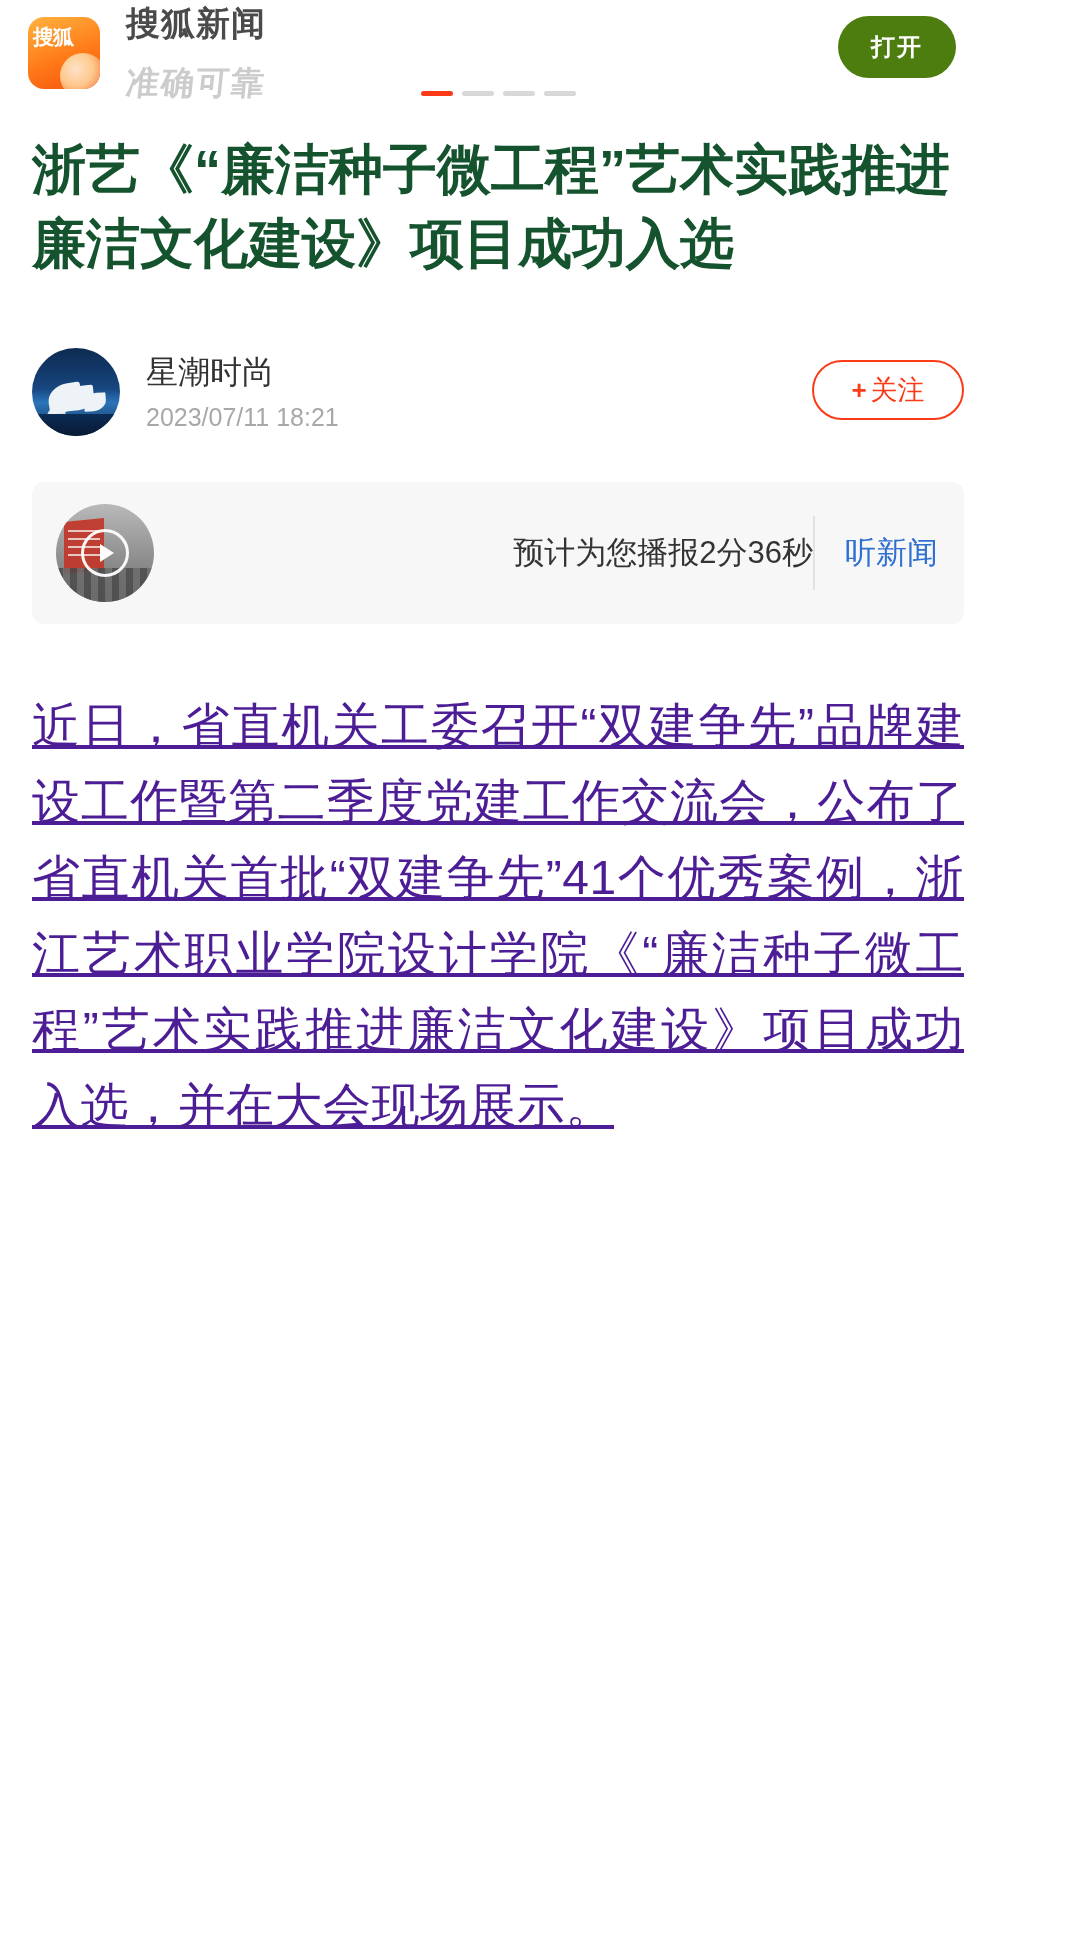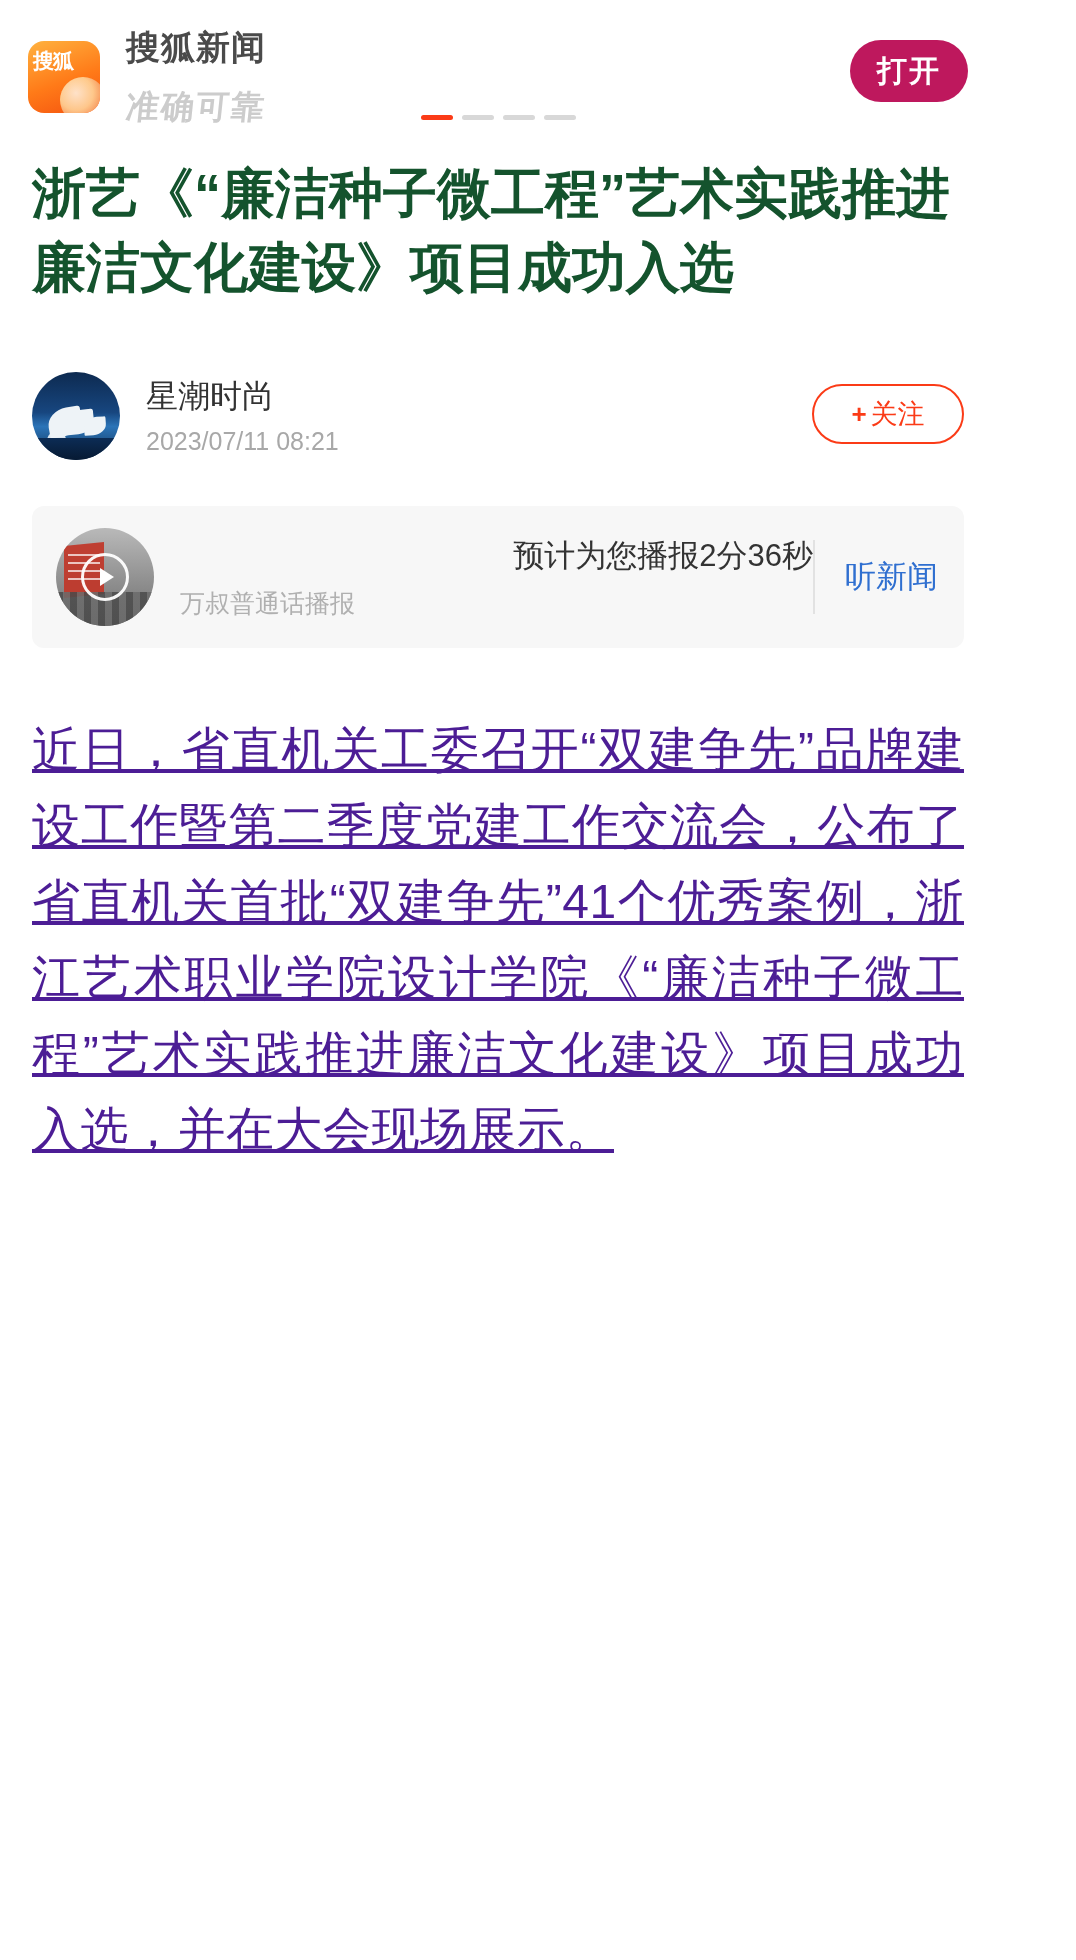--- a/index.html
+++ b/index.html
@@ -11,21 +11,20 @@
     width: 1076px;
     min-height: 1960px;
     font-family: "Liberation Sans", "DejaVu Sans", sans-serif;
     color: #222222;
     -webkit-font-smoothing: antialiased;
   }
   .page {
     width: 996px;
     position: relative;
     overflow: hidden;
-    margin-top: 24px;
   }
 
   
   .app-banner {
     height: 106px;
     display: flex;
     align-items: center;
     padding: 0 28px;
     box-sizing: border-box;
     position: relative;
@@ -76,28 +75,28 @@
     font-size: 33px;
     font-weight: 700;
     color: #b9b9b9;
     letter-spacing: 2px;
     font-family: "DejaVu Sans", sans-serif;
     transform: skewX(-6deg);
     opacity: .72;
   }
   .open-btn {
     position: absolute;
-    right: 28px;
+    right: 40px;
     top: 16px;
     width: 118px;
     height: 62px;
     border-radius: 31px;
-    background: #be185d;
+    background: #4d7c0f;
     color: #fff;
-    font-size: 30px;
+    font-size: 24px;
     font-weight: 700;
     border: none;
     display: flex;
     align-items: center;
     justify-content: center;
     cursor: pointer;
     letter-spacing: 2px;
   }
   .banner-dots {
     position: absolute;
@@ -313,40 +312,39 @@
 
   <div class="author-row">
     <div class="avatar">
       <span class="sail s1"></span>
       <span class="sail s2"></span>
       <span class="sail s3"></span>
       <span class="water"></span>
     </div>
     <div class="author-meta">
       <div class="author-name">星潮时尚</div>
-      <div class="publish-time">2023/07/11 08:21</div>
+      <div class="publish-time">2023/07/11 18:21</div>
     </div>
     <button class="follow-btn">
       <span class="plus">+</span>
       <span>关注</span>
     </button>
   </div>
 
   <div class="audio-card">
     <div class="audio-thumb">
       <span class="banner-red"></span>
       <span class="banner-lines"></span>
       <span class="people"></span>
       <span class="play-overlay">
           <i class="tri"></i>
         </span>
     </div>
     <div class="audio-texts">
       <div class="audio-main">预计为您播报2分36秒</div>
-      <div class="audio-sub">万叔普通话播报</div>
     </div>
     <div class="audio-divider"></div>
     <div class="listen-link">听新闻</div>
   </div>
 
   <div class="article-body">
     <p>近日，省直机关工委召开“双建争先”品牌建设工作暨第二季度党建工作交流会，公布了省直机关首批“双建争先”41个优秀案例，浙江艺术职业学院设计学院《“廉洁种子微工程”艺术实践推进廉洁文化建设》项目成功入选，并在大会现场展示。</p>
   </div>
 
 </div>

